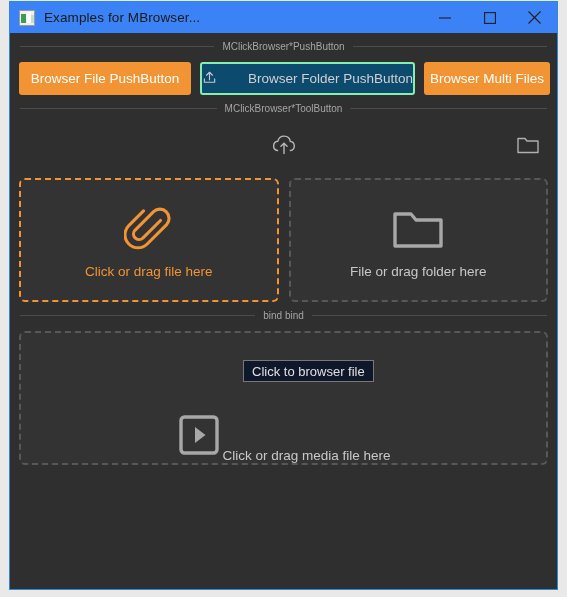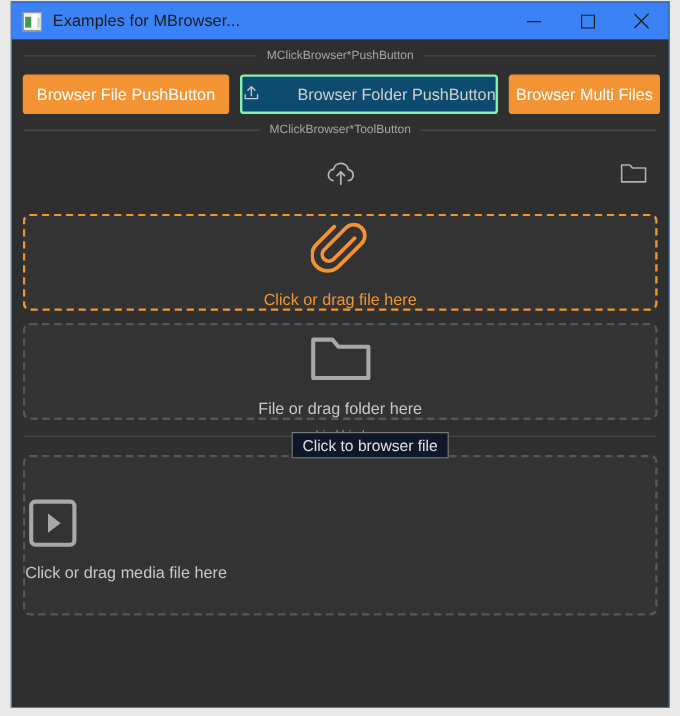--- a/index.html
+++ b/index.html
@@ -166,21 +166,20 @@
     display: flex;
     align-items: center;
     justify-content: center;
   }
 
   
   #drag-row {
     display: flex;
     gap: 10px;
     margin-top: 3px;
-    flex-direction: column;
   }
   .dropzone {
     flex: 1;
     height: 124px;
     border-radius: 6px;
     display: flex;
     flex-direction: column;
     align-items: center;
     justify-content: center;
     box-sizing: border-box;
@@ -206,22 +205,22 @@
     white-space: nowrap;
   }
 
   
   #bind-zone {
     height: 134px;
     border-radius: 6px;
     border: 2px dashed #585858;
     background: #333333;
     display: flex;
-    flex-direction: column;
-    align-items: flex-start;
+    flex-direction: row;
+    align-items: flex-end;
     justify-content: center;
     box-sizing: border-box;
     color: #c8c8c8;
     margin-top: 3px;
   }
 
   
   #tooltip {
     position: absolute;
     left: 233px;

